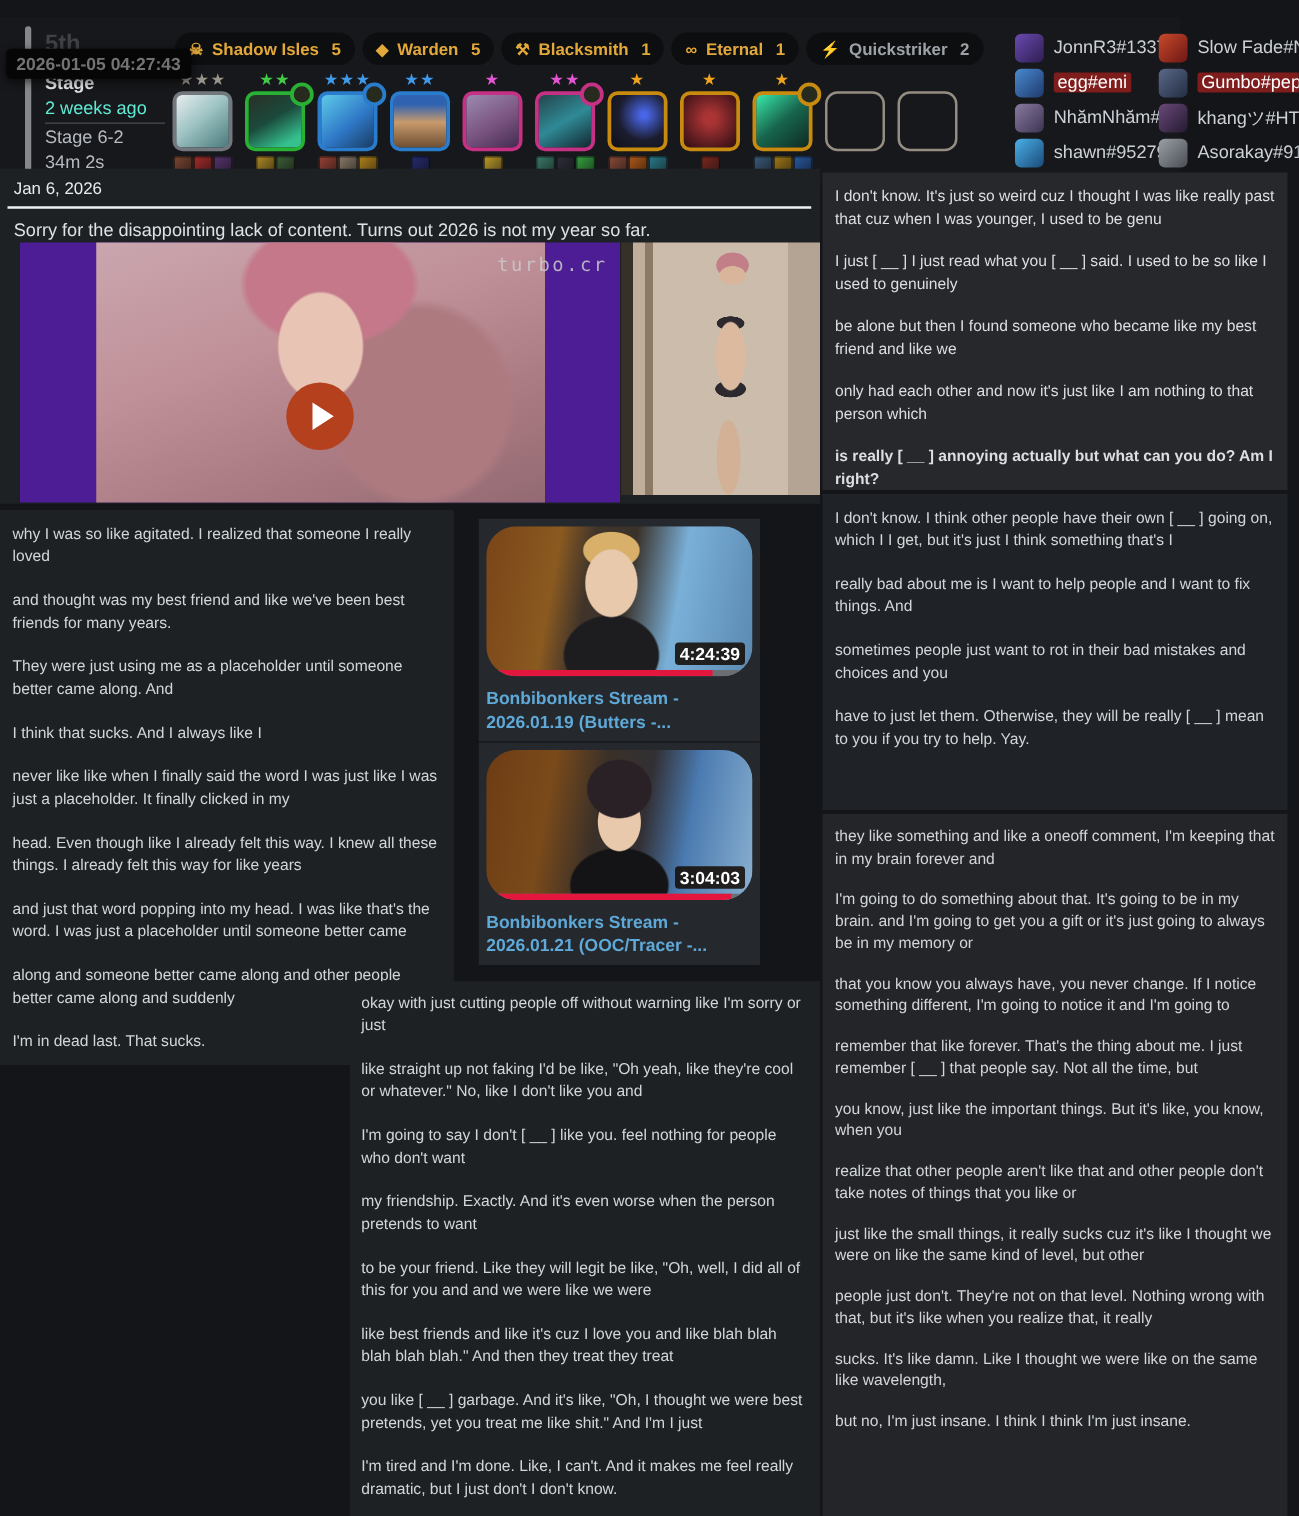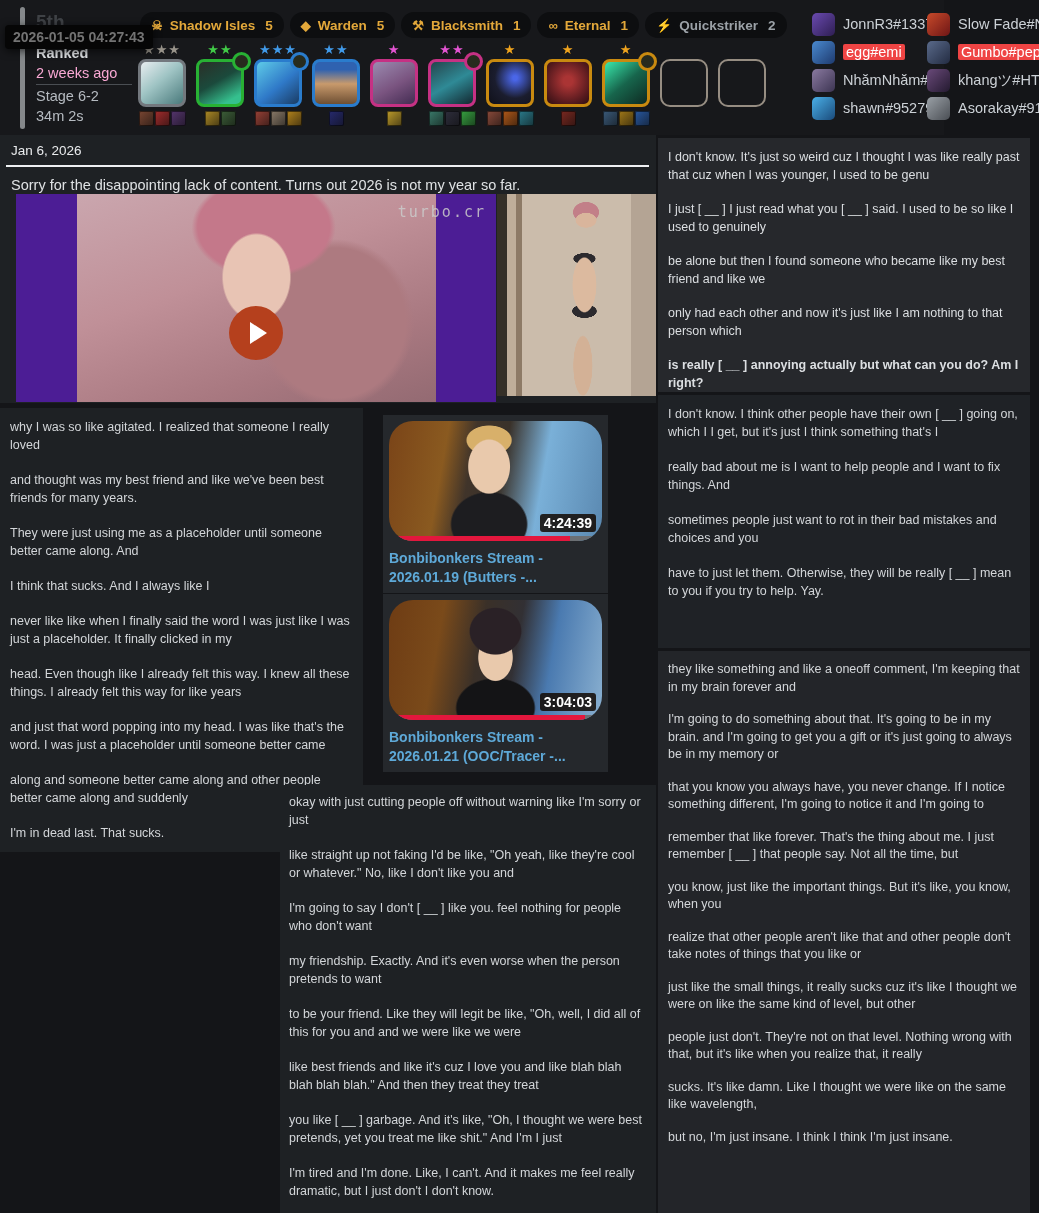--- a/index.html
+++ b/index.html
@@ -2,30 +2,30 @@
 <html><head>
 <meta charset="utf-8">
 <style>
   html,body{margin:0;padding:0;}
   body{
     position:relative;width:1039px;height:1213px;overflow:hidden;
     background:#141518;font-family:"Liberation Sans",sans-serif;
     -webkit-font-smoothing:antialiased;
   }
   
-  .topbar{position:absolute;left:0;top:0;width:912px;height:135px;background:#17181b;padding-left:32px;}
+  .topbar{position:absolute;left:0;top:14px;width:912px;height:135px;background:#17181b;padding-left:32px;}
   .top-scroll{position:absolute;left:20px;top:7px;width:5px;height:122px;background:#85888b;border-radius:3px;}
   .placement{position:absolute;left:36px;top:11px;font-size:19px;font-weight:bold;color:#3f4246;}
   .tooltip{
     position:absolute;left:5px;top:25px;z-index:6;background:#060606;color:#737373;
     font-size:14px;font-weight:bold;padding:4px 8px;border-radius:4px;white-space:nowrap;
     box-shadow:0 2px 8px rgba(0,0,0,.65);
   }
   .queue{position:absolute;left:36px;top:45px;font-size:14.5px;font-weight:bold;color:#e2e5e8;z-index:2;}
-  .ago{position:absolute;left:36px;top:65px;font-size:14.5px;color:#f9a8d4;}
+  .ago{position:absolute;left:36px;top:65px;font-size:14.5px;color:#5eead4;}
   .info-div{position:absolute;left:36px;top:84px;width:96px;border-top:1px solid #4a4e53;}
   .stage{position:absolute;left:36px;top:88px;font-size:14.5px;color:#b6bbc1;}
   .dur{position:absolute;left:36px;top:108px;font-size:14.5px;color:#b6bbc1;}
   .traits{position:absolute;left:140px;top:12px;display:flex;gap:6px;}
   .trait{
     height:26px;display:flex;align-items:center;gap:7px;padding:0 11px;
     background:#0d0e10;border-radius:14px;color:#e3a83a;font-size:13.5px;font-weight:bold;
   }
   .trait .tricon{font-size:13px;line-height:1;}
   .trait .count{margin-left:3px;}
@@ -42,21 +42,21 @@
   .item-sq{width:15px;height:15px;border-radius:2px;box-shadow:inset 0 0 0 1px rgba(0,0,0,.55);}
   .unit.gray  .stars{color:#99948b}.unit.gray  .portrait,.unit.gray  .badge{border-color:#73787e}
   .unit.green .stars{color:#41cb47}.unit.green .portrait,.unit.green .badge{border-color:#28b134}
   .unit.blue  .stars{color:#419ae9}.unit.blue  .portrait,.unit.blue  .badge{border-color:#2a7ccd}
   .unit.pink  .stars{color:#e354d2}.unit.pink  .portrait,.unit.pink  .badge{border-color:#c53184}
   .unit.gold  .stars{color:#f0a41e}.unit.gold  .portrait,.unit.gold  .badge{border-color:#c98a10}
   .portrait-empty{width:48px;height:48px;border:2px solid #968d82;border-radius:10px;box-sizing:border-box;}
   .players{position:absolute;left:812px;top:10px;display:grid;grid-template-columns:115px 112px;grid-auto-rows:28px;align-items:center;}
   .player{display:flex;align-items:center;gap:8px;font-size:14.5px;color:#ccd1d6;white-space:nowrap;}
   .avatar{width:23px;height:23px;border-radius:5px;flex:0 0 auto;}
-  .pname.hl{background:#ef4444;color:#fff;padding:0 3px;border-radius:2px;}
+  .pname.hl{background:#7f1d1d;color:#fff;padding:0 3px;border-radius:2px;}
   
   .panel{position:absolute;background:#1e2124;}
   .header-panel{left:0;top:135px;width:656px;height:268px;}
   .post-date{position:absolute;left:11px;top:8px;font-size:13.5px;color:#e9ebed;}
   .hr{position:absolute;left:6px;top:30px;width:643px;border-top:2px solid #eef0f2;}
   .post-intro{position:absolute;left:11px;top:42px;font-size:14.5px;color:#dfe2e4;}
   .video{position:absolute;left:16px;top:59px;width:480px;height:208px;background:#4c1d95;}
   .vimg{position:absolute;left:61px;top:0;width:359px;height:208px;
     background:
       radial-gradient(ellipse 58px 74px at 50% 40%, #e8c4b4 0 57%, rgba(0,0,0,0) 60%),
@@ -100,21 +100,21 @@
   .rsec3{background:#232529;flex:1;}
   .rsec3 .para{margin-bottom:15px;line-height:17.5px;}
 </style>
 </head>
 <body>
 
 <div class="topbar">
   <div class="top-scroll"></div>
   <div class="placement">5th</div>
   <div class="tooltip">2026-01-05 04:27:43</div>
-  <div class="queue">Ranked</div>
+  <div class="queue">Stage</div>
   <div class="ago">2 weeks ago</div>
   <div class="info-div"></div>
   <div class="stage">Stage 6-2</div>
   <div class="dur">34m 2s</div>
 
   <div class="traits">
 
   <div class="trait">
         <span class="tricon">☠</span>
         <span>Shadow Isles</span>

